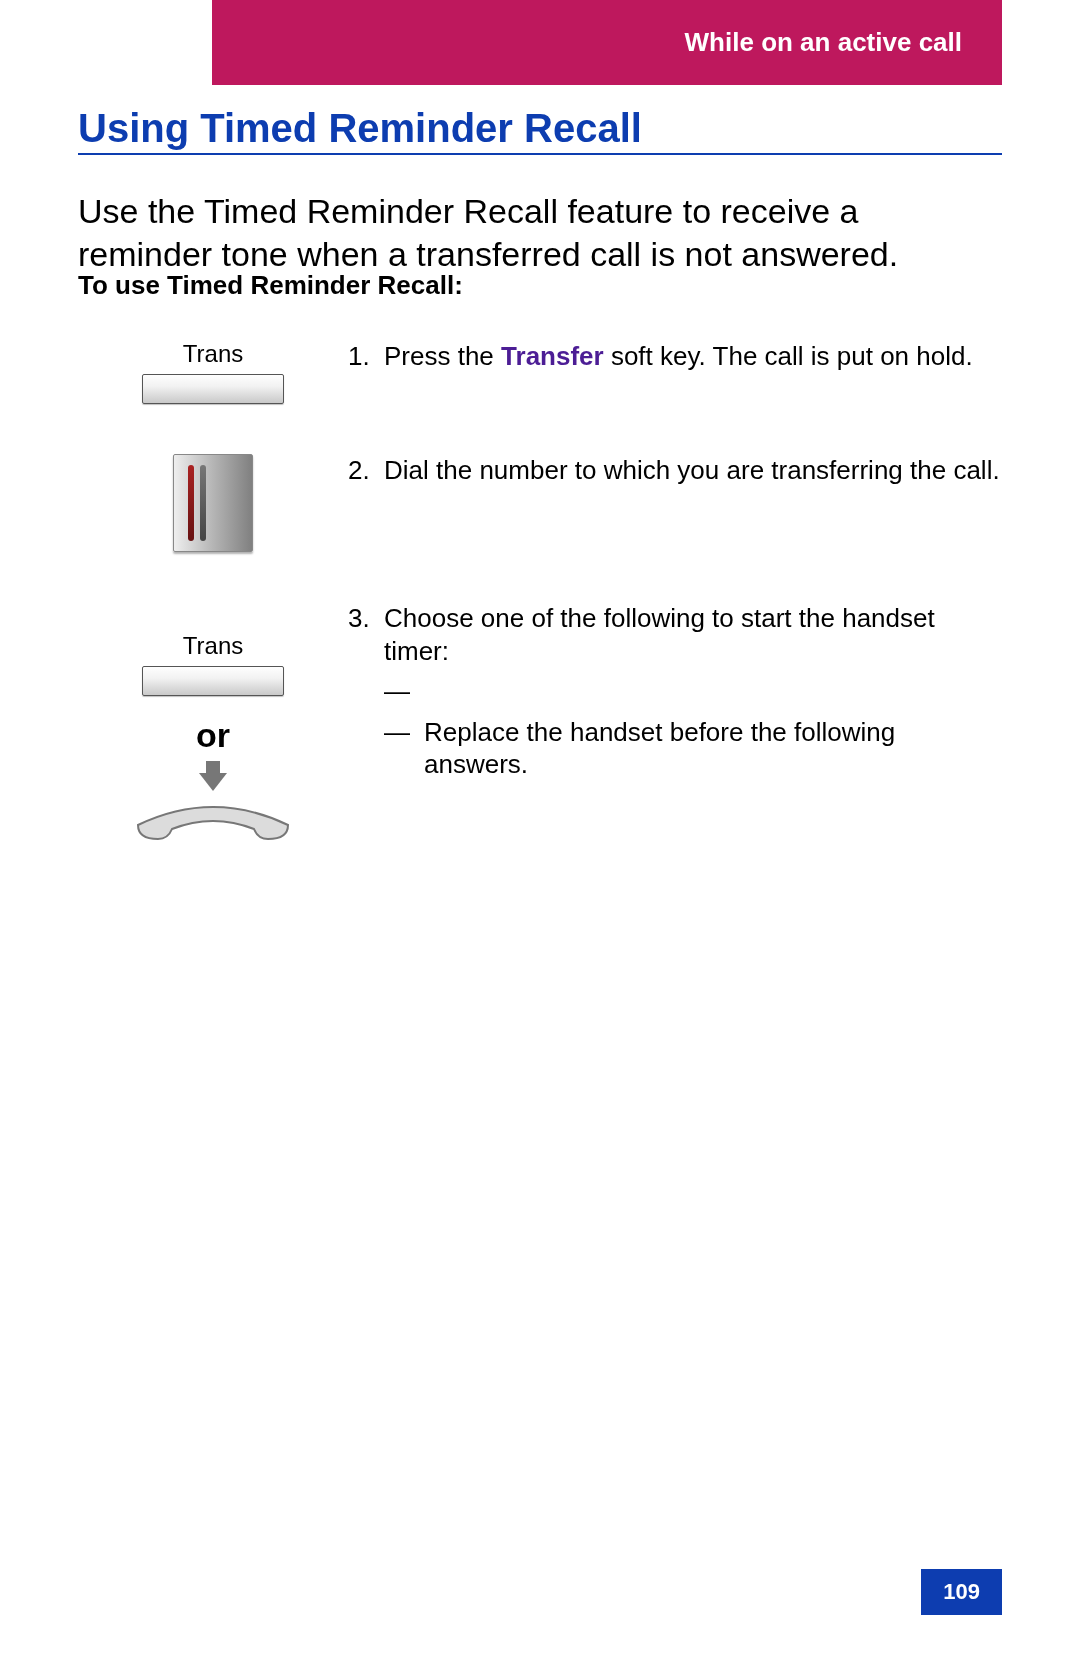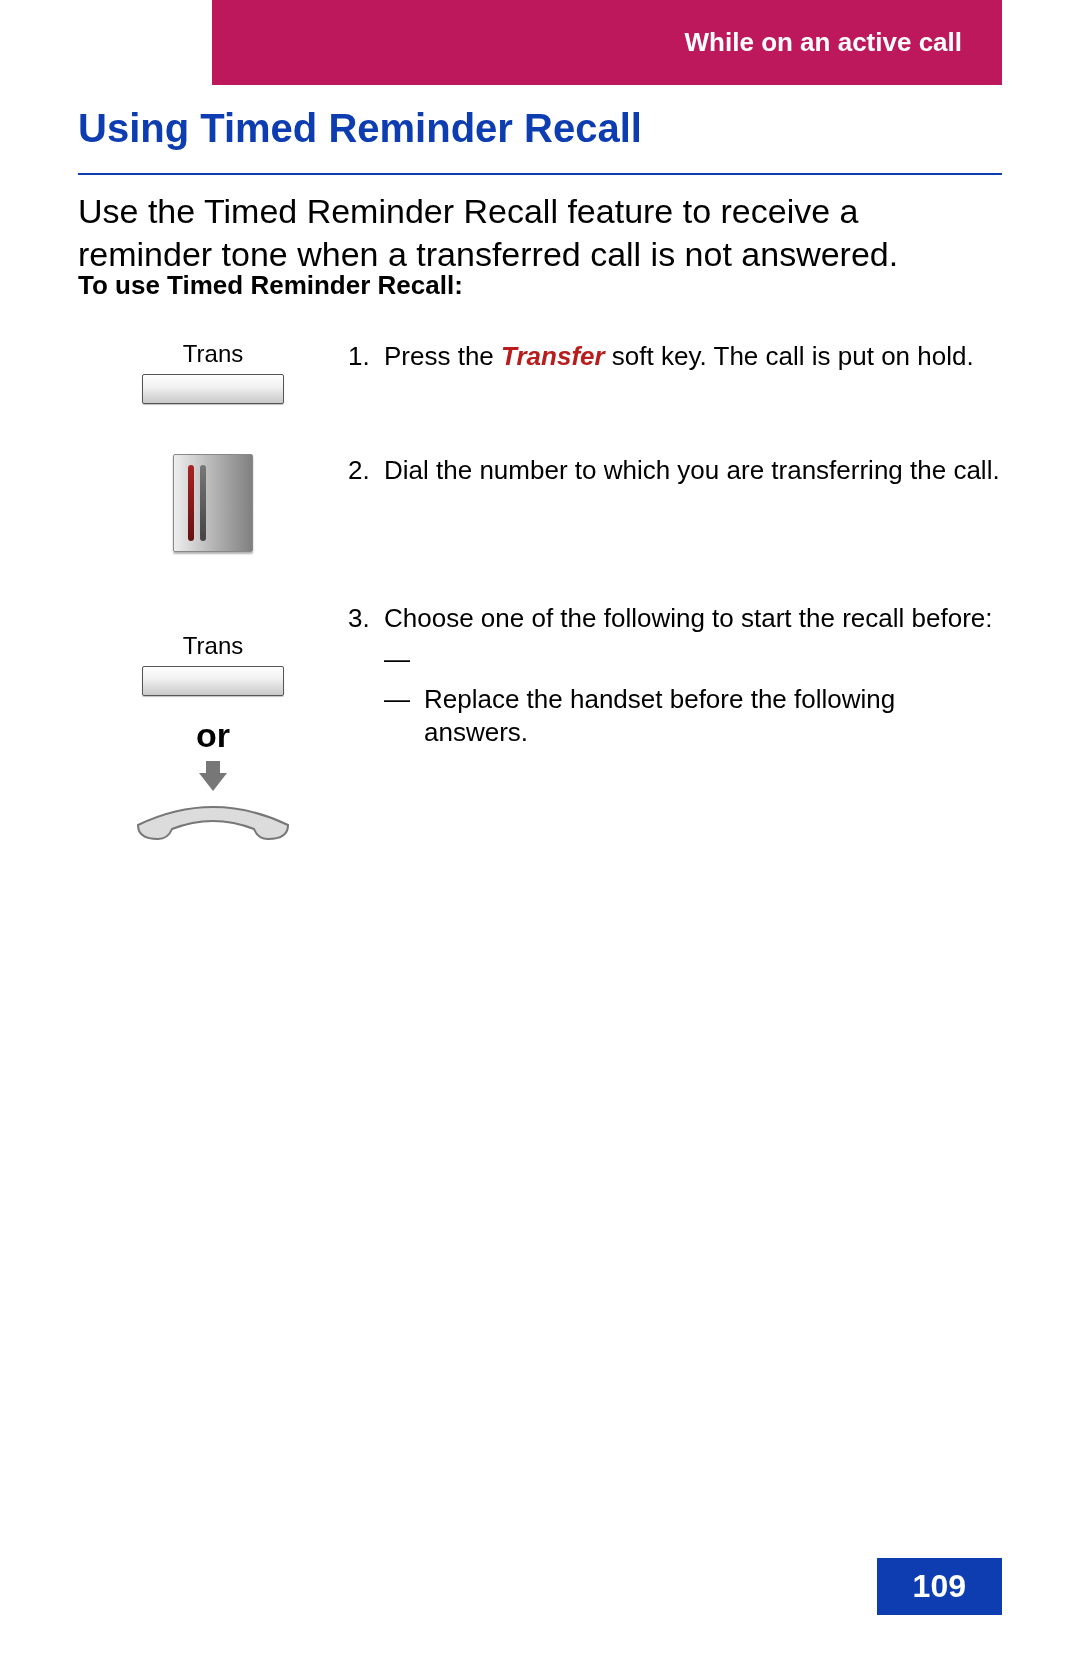--- a/index.html
+++ b/index.html
@@ -33,21 +33,21 @@
   }
   .page-title {
     position: absolute;
     top: 106px;
     left: 78px;
     width: 924px;
     color: #0d3db0;
     font-size: 40px;
     font-weight: bold;
     font-family: "Segoe UI", Arial, sans-serif;
-    padding-bottom: 22px;
+    padding-bottom: 2px;
     border-bottom: 2px solid #0d3db0;
   }
   .intro {
     position: absolute;
     top: 190px;
     left: 78px;
     width: 910px;
     font-size: 34px;
     line-height: 1.25;
   }
@@ -143,21 +143,21 @@
   .arrow-stem {
     width: 14px;
     height: 14px;
     background: #777;
     margin-bottom: -2px;
   }
   svg.handset {
     width: 170px;
     height: 48px;
   }
-  .bold-term { font-weight: bold; color: #b91c1c; font-style: italic; }
+  .bold-term { font-weight: bold; color: #4c1d95; }
   .note-label { font-style: italic; font-weight: bold; }
   .sub-item {
     display: flex;
     margin-top: 8px;
     margin-left: 36px;
   }
   .dash {
     width: 40px;
     flex: 0 0 40px;
   }
@@ -165,22 +165,22 @@
     margin-top: 18px;
     margin-left: 36px;
   }
   .page-number-box {
     position: absolute;
     bottom: 54px;
     right: 78px;
     background: #0d3db0;
     color: #fff;
     font-weight: bold;
-    font-size: 32px;
-    padding: 10px 36px;
+    font-size: 22px;
+    padding: 10px 22px;
     font-family: "Segoe UI", Arial, sans-serif;
   }
 </style>
 </head>
 <body>
 
 <div class="header-bar">
   <span class="header-text">While on an active call</span>
 </div>
 
@@ -231,21 +231,21 @@
         <div class="arrow-stem"></div>
         <div class="arrow-down"></div>
         <svg class="handset" viewBox="0 0 170 48">
           <path d="M10 30 Q85 -6 160 30 Q160 44 140 44 Q130 44 126 34 Q85 18 44 34 Q40 44 30 44 Q10 44 10 30 Z" fill="#dcdcdc" stroke="#777" stroke-width="2"></path>
         </svg>
       </div>
     </div>
     <div class="text-col">
       <div class="line">
         <span class="num">3.</span>
-        <span>Choose one of the following to start the recall before:</span>
+        <span>Choose one of the following to start the handset timer:</span>
       </div>
       <div class="sub-item">
         <span class="dash">—</span>
       </div>
       <div class="sub-item">
         <span class="dash">—</span>
         <span>Replace the handset before the following answers.</span>
       </div>
     </div>
   </div>

